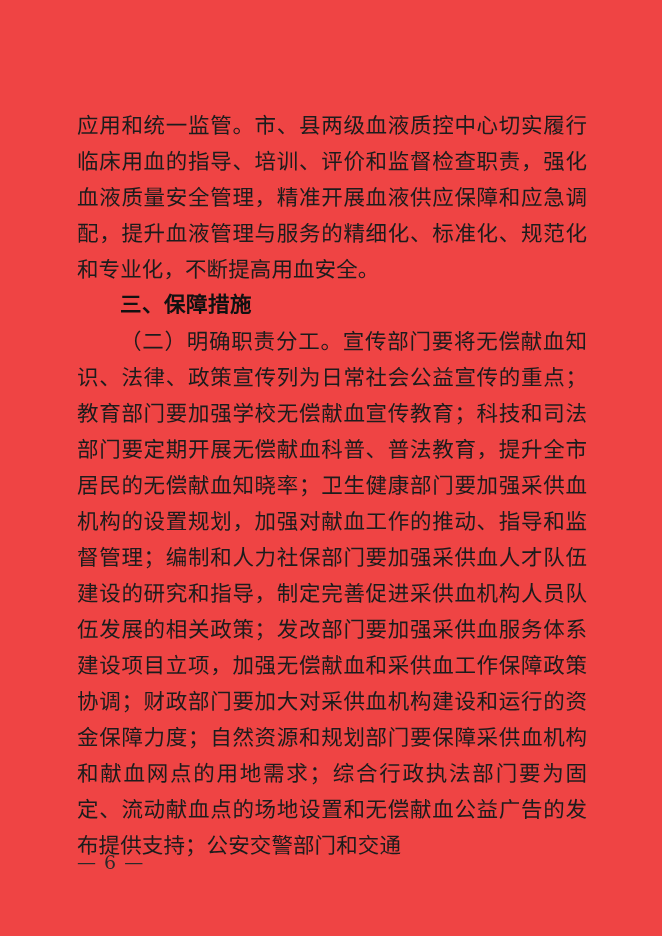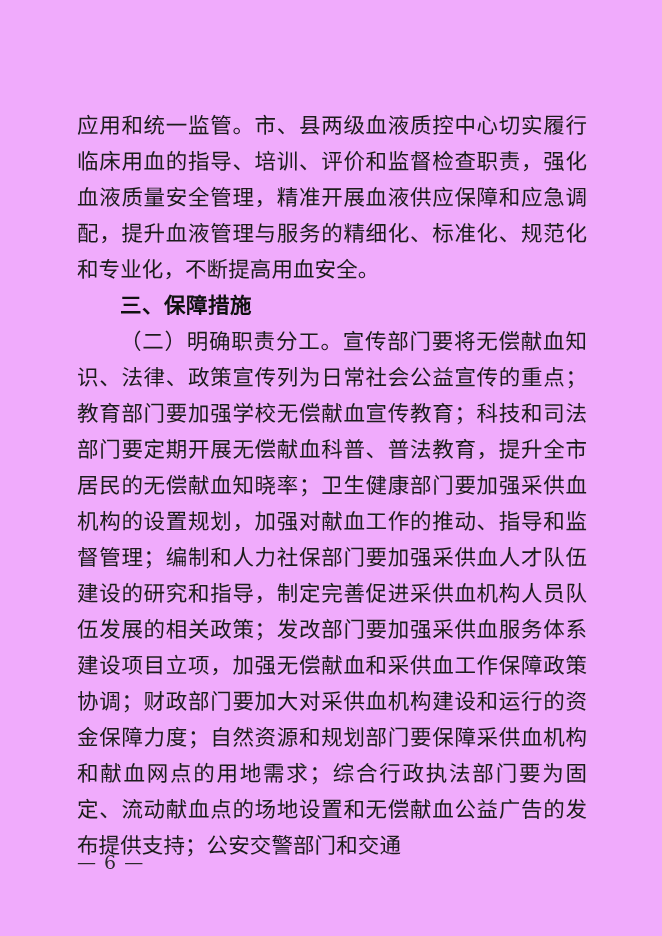--- a/index.html
+++ b/index.html
@@ -16,21 +16,21 @@
     font-family: "DejaVu Serif", "Liberation Serif", serif;
     color: #1a1a1a;
   }
 
   .page {
     position: absolute;
     left: 0;
     top: 0;
     width: 662px;
     height: 936px;
-    background: #f0abfc;
+    background: #ef4444;
   }
 
   .text-column {
     position: absolute;
     left: 77px;
     top: 108px;
     width: 510px;
   }
 
   .para {
@@ -53,21 +53,21 @@
     text-indent: 0;
   }
 
   .heading {
     margin: 0;
     font-size: 21.5px;
     line-height: 36px;
     font-weight: bold;
     text-indent: 2em;
     color: #111111;
-    font-family: Liberation Sans, sans-serif;
+    font-family: Liberation Mono, monospace;
     letter-spacing: 0.5px;
   }
 
   .footer {
     position: absolute;
     left: 77px;
     bottom: 62px;
     width: 510px;
     font-size: 19px;
     line-height: 24px;

